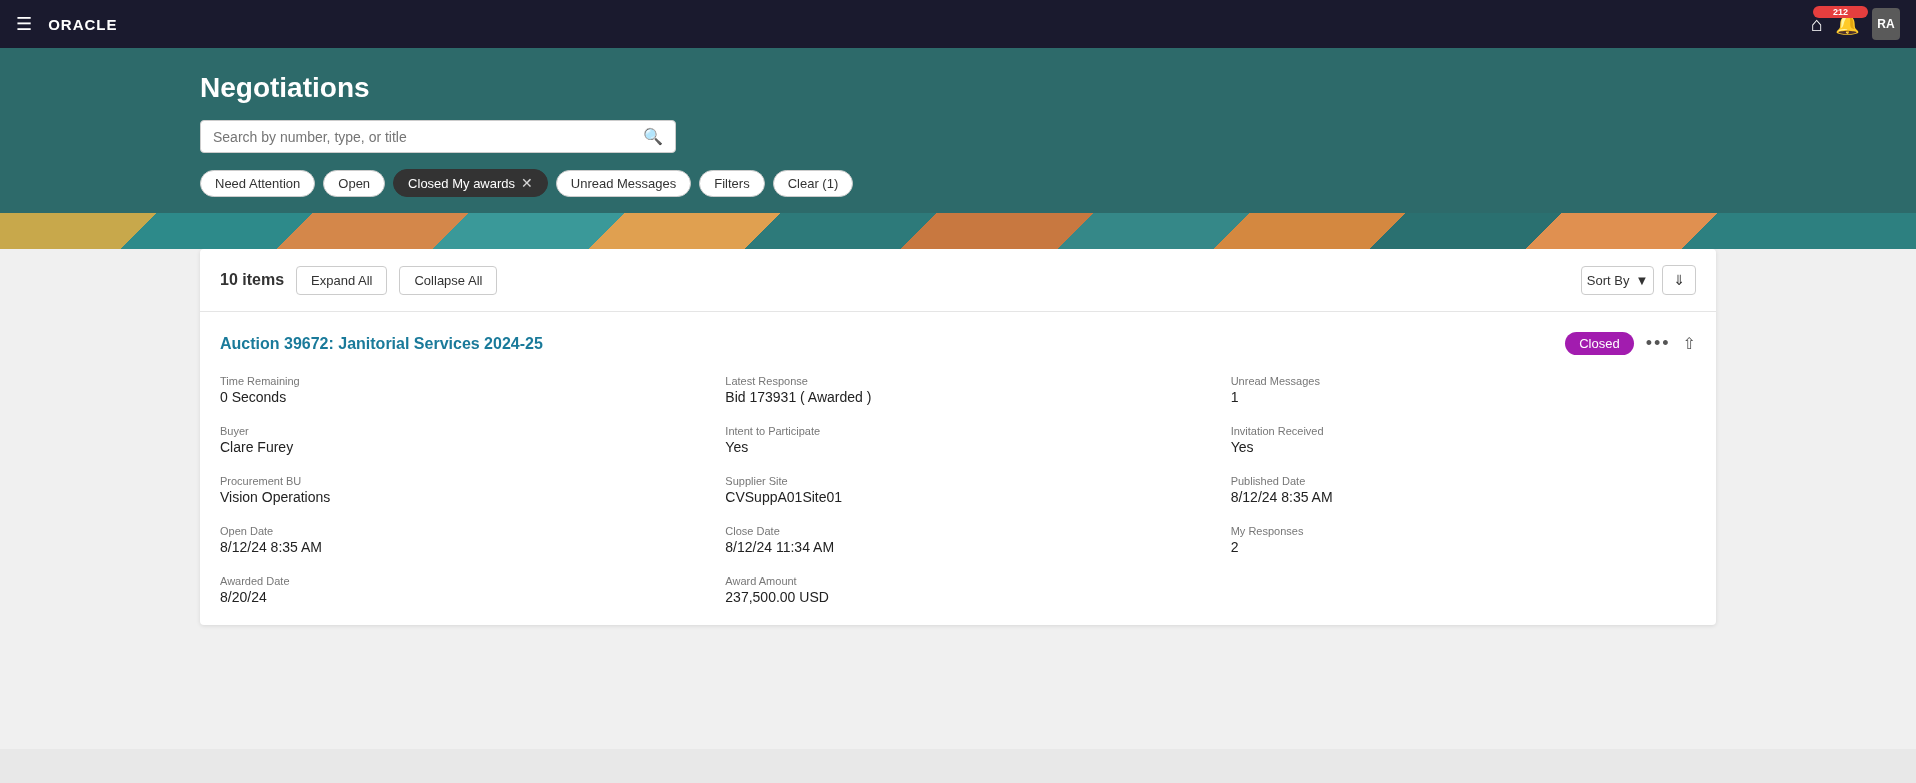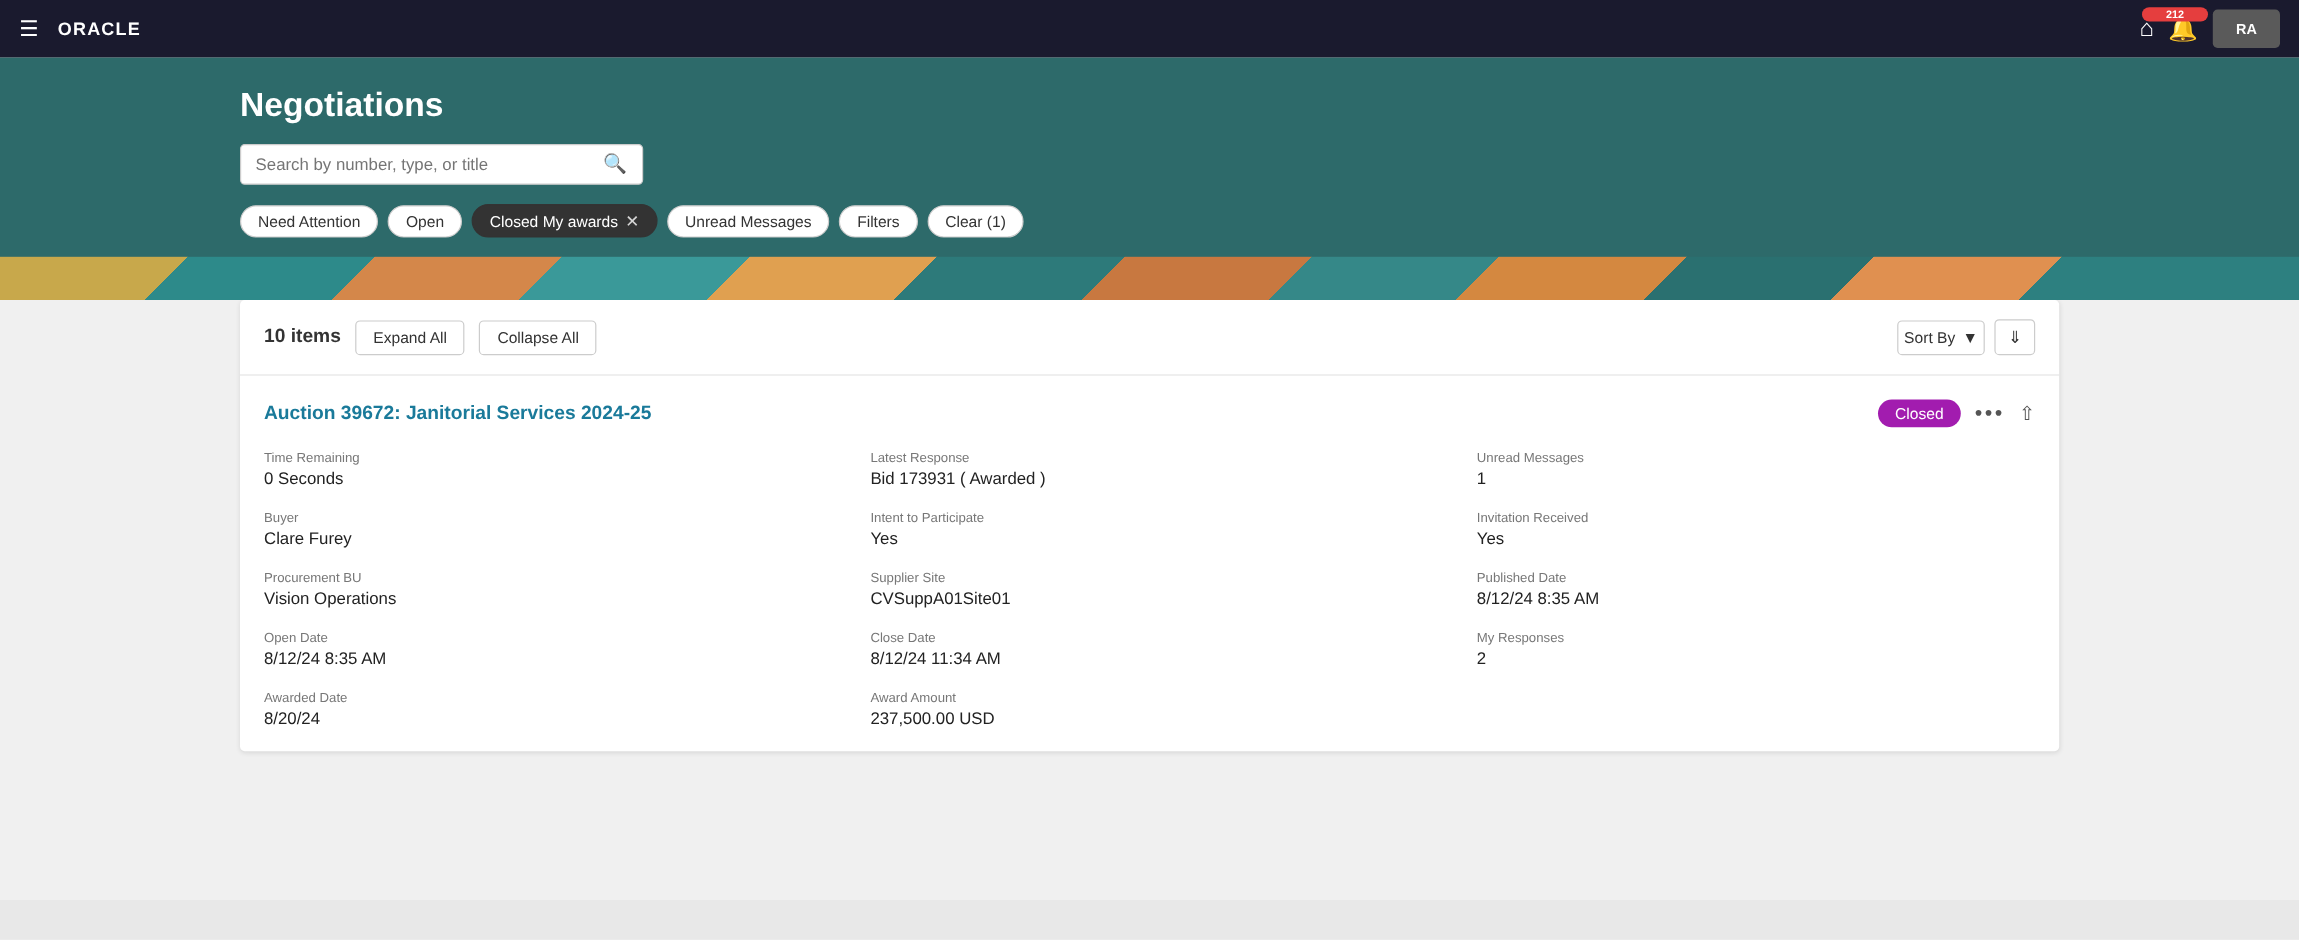--- a/index.html
+++ b/index.html
@@ -23,21 +23,21 @@
       position: absolute;
       top: -6px; right: -8px;
       background: #e53e3e;
       color: white;
       font-size: 9px;
       border-radius: 10px;
       padding: 1px 20px;
       font-weight: bold;
     }
     .avatar {
-      width: 56px; height: 32px;
+      width: 28px; height: 32px;
       background: #5a5a5a;
       border-radius: 4px;
       color: white;
       display: flex; align-items: center; justify-content: center;
       font-size: 12px; font-weight: bold; cursor: pointer;
     }
 
     
     .header-banner {
       background: #2d6a6a;
@@ -53,21 +53,21 @@
       font-weight: 700;
       margin-bottom: 16px;
     }
     .search-bar {
       display: flex;
       align-items: center;
       background: white;
       border: 1px solid #ccc;
       border-radius: 4px;
       padding: 6px 12px;
-      width: 336px;
+      width: 476px;
       margin-bottom: 16px;
     }
     .search-bar input {
       border: none; outline: none;
       font-size: 14px; flex: 1;
       background: transparent;
     }
     .search-icon { color: #555; font-size: 16px; cursor: pointer; }
 
     .filter-row {

